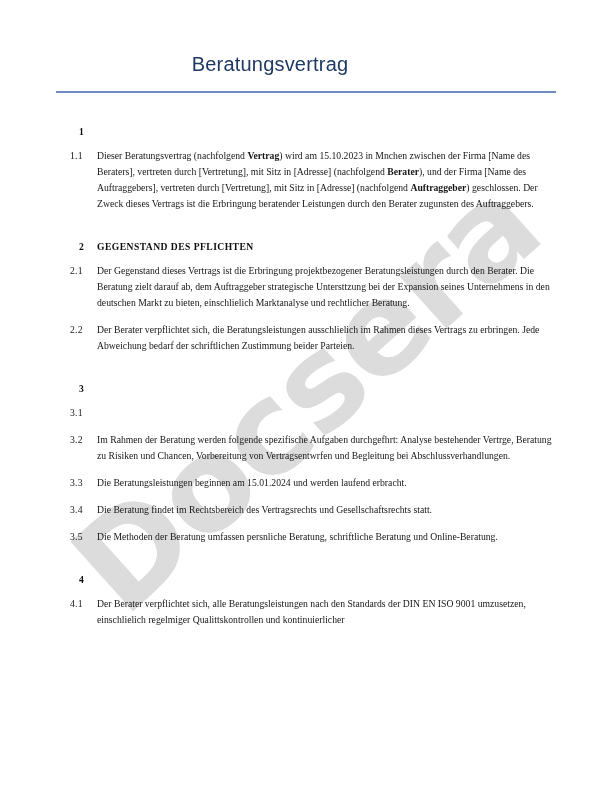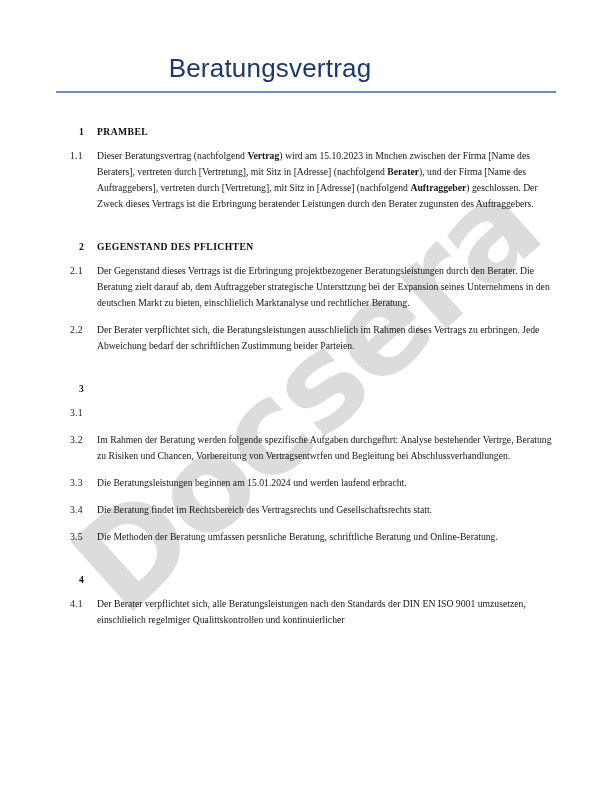--- a/index.html
+++ b/index.html
@@ -48,21 +48,21 @@
   }
 
   
   .doc-title {
     position: absolute;
     left: 0;
     top: 53px;
     width: 540px;
     text-align: center;
     font-family: "Liberation Sans", "DejaVu Sans", sans-serif;
-    font-size: 26px;
+    font-size: 20px;
     font-weight: 400;
     color: #1f3864;
     letter-spacing: 0.2px;
   }
   .title-rule {
     position: absolute;
     left: 56px;
     top: 91px;
     width: 500px;
     height: 2px;
@@ -134,21 +134,20 @@
 
   <div class="content">
 
     <div class="doc-title">Beratungsvertrag</div>
 
     <div class="title-rule"></div>
 
     <div class="body-area" id="body-area">
         <div class="section-heading">
           <div class="num">1</div>
-          <div class="txt">PRAMBEL</div>
         </div>
         <div class="gap-head"></div>
         <div class="clause">
           <div class="num">1.1</div>
           <div class="txt"><span>Dieser Beratungsvertrag (nachfolgend </span><b>Vertrag</b><span>) wird am 15.10.2023 in Mnchen zwischen der Firma [Name des Beraters], vertreten durch [Vertretung], mit Sitz in [Adresse] (nachfolgend </span><b>Berater</b><span>), und der Firma [Name des Auftraggebers], vertreten durch [Vertretung], mit Sitz in [Adresse] (nachfolgend </span><b>Auftraggeber</b><span>) geschlossen. Der Zweck dieses Vertrags ist die Erbringung beratender Leistungen durch den Berater zugunsten des Auftraggebers.</span></div>
         </div>
         <div class="gap-sec"></div>
         <div class="section-heading">
           <div class="num">2</div>
           <div class="txt">GEGENSTAND DES PFLICHTEN</div>

